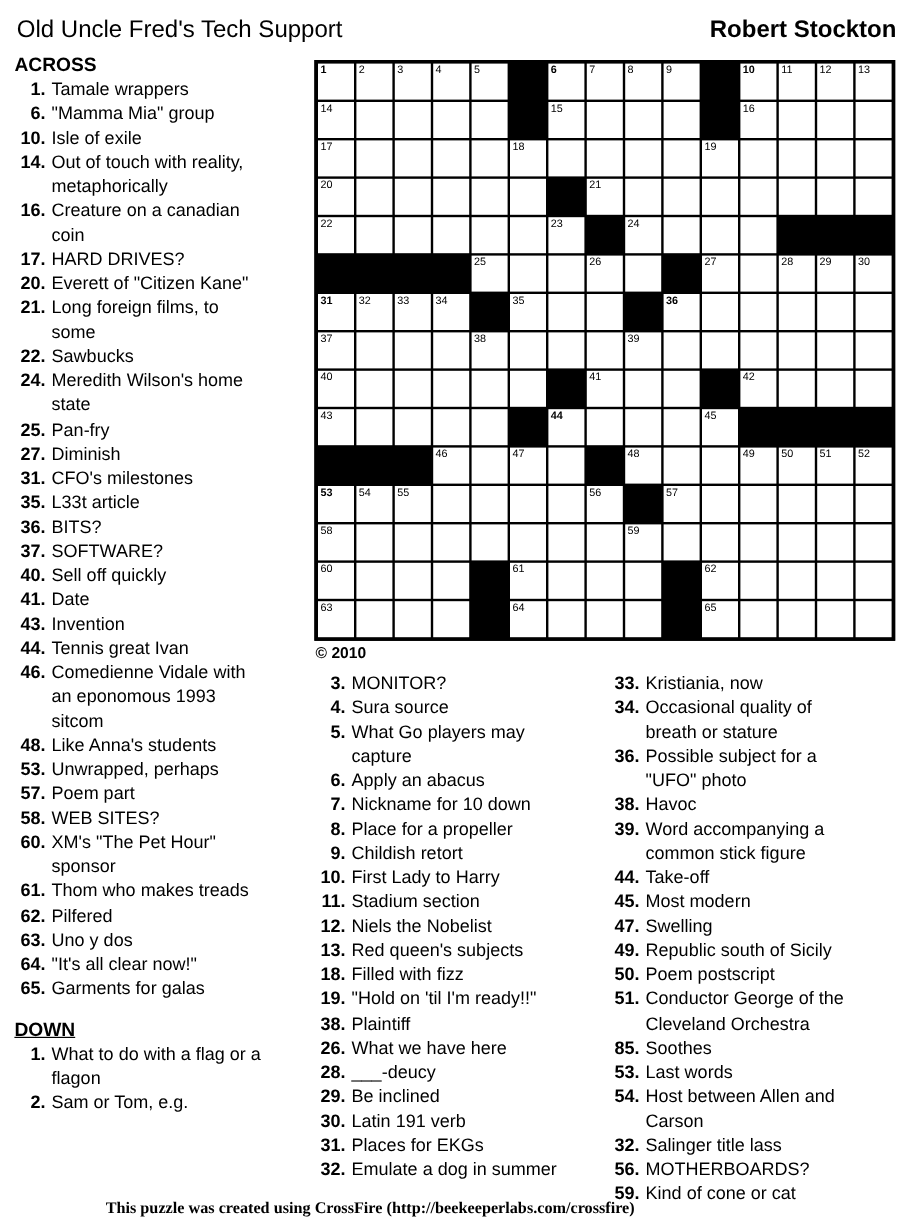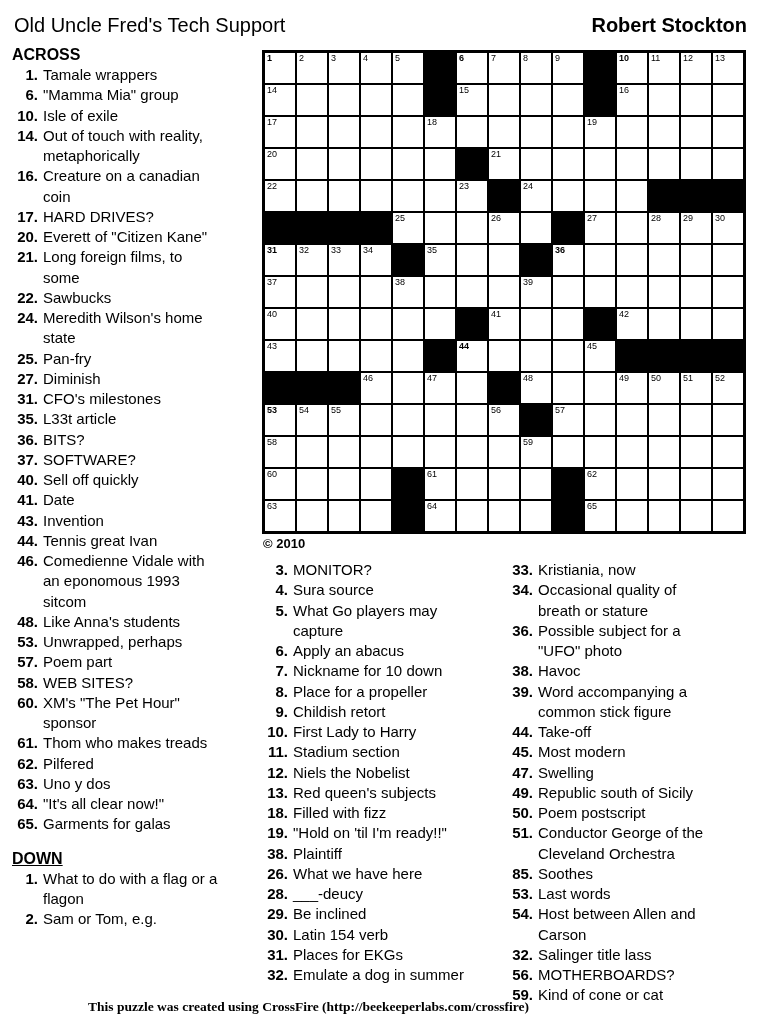--- a/index.html
+++ b/index.html
@@ -618,21 +618,21 @@
       <div class="clue">
         <span class="cnum">28.</span>
         <span class="ctext">___-deucy</span>
       </div>
       <div class="clue">
         <span class="cnum">29.</span>
         <span class="ctext">Be inclined</span>
       </div>
       <div class="clue">
         <span class="cnum">30.</span>
-        <span class="ctext">Latin 154 verb</span>
+        <span class="ctext">Latin 191 verb</span>
       </div>
       <div class="clue">
         <span class="cnum">31.</span>
         <span class="ctext">Places for EKGs</span>
       </div>
       <div class="clue">
         <span class="cnum">32.</span>
         <span class="ctext">Emulate a dog in summer</span>
       </div>
     </div>

